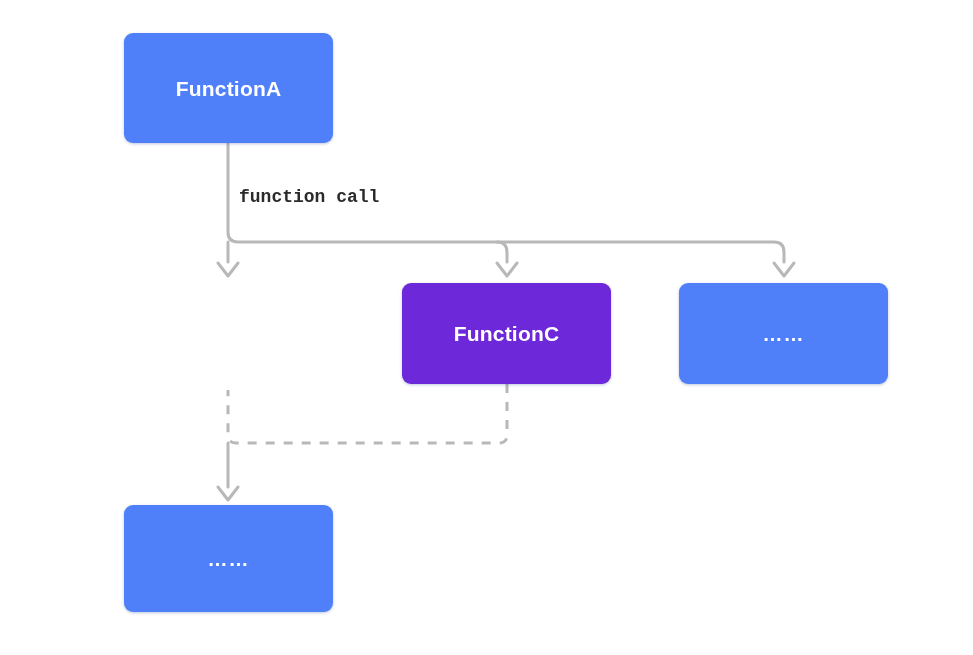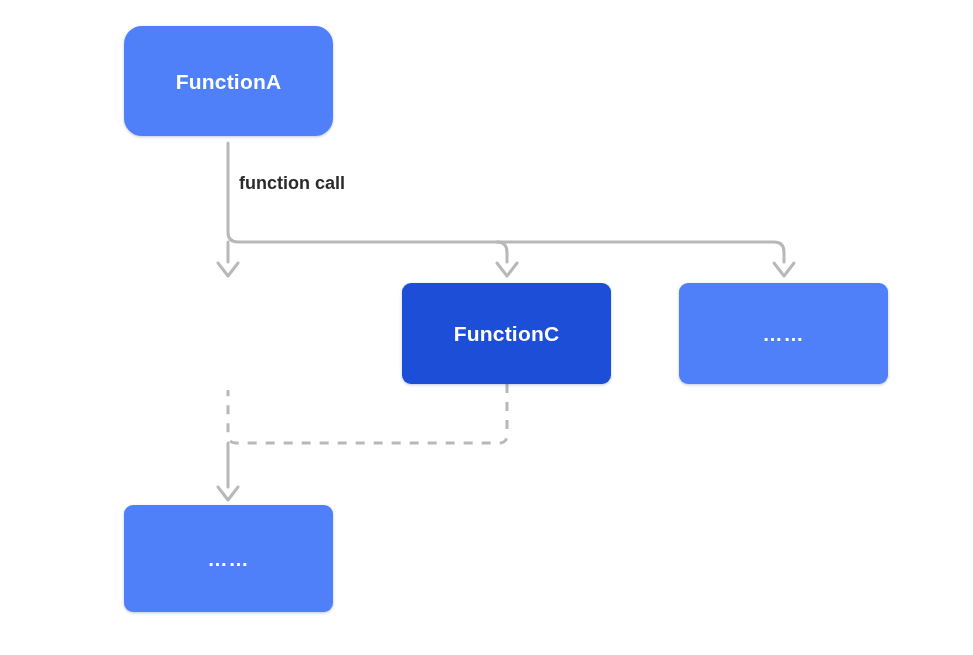--- a/index.html
+++ b/index.html
@@ -73,32 +73,32 @@
     <path d="M497,263 L507,276 L517,263" fill="none" stroke="#b8b8b8" stroke-width="3" stroke-linecap="round" stroke-linejoin="round"></path>
 
     <path d="M774,263 L784,276 L794,263" fill="none" stroke="#b8b8b8" stroke-width="3" stroke-linecap="round" stroke-linejoin="round"></path>
 
     <path d="M507,384 L507,435 Q507,443 499,443 L236,443 Q228,443 228,435 L228,390" fill="none" stroke="#b8b8b8" stroke-width="3" stroke-dasharray="9 9" stroke-linecap="butt" stroke-linejoin="round"></path>
 
     <path d="M228,443 L228,487" fill="none" stroke="#b8b8b8" stroke-width="3" stroke-linecap="round"></path>
     <path d="M218,487 L228,500 L238,487" fill="none" stroke="#b8b8b8" stroke-width="3" stroke-linecap="round" stroke-linejoin="round"></path>
   </svg>
 
-  <div class="node" style="left:124px; top:26px; width:209px; height:110px; background:#4f80fa;border-radius:18px;">
+  <div class="node" style="left:124px; top:33px; width:209px; height:110px; background:#4f80fa;">
     <span class="node-label">FunctionA</span>
   </div>
 
 
-  <div class="node" style="left:402px; top:283px; width:209px; height:101px; background:#1d4ed8;">
+  <div class="node" style="left:402px; top:283px; width:209px; height:101px; background:#6d28d9;">
     <span class="node-label">FunctionC</span>
   </div>
 
   <div class="node" style="left:679px; top:283px; width:209px; height:101px; background:#4f80fa;">
     <span class="node-label ellipsis-label">……</span>
   </div>
 
   <div class="node" style="left:124px; top:505px; width:209px; height:107px; background:#4f80fa;">
     <span class="node-label ellipsis-label">……</span>
   </div>
 
-  <div class="edge-label" style="left:239px; top:173px;">function call</div>
+  <div class="edge-label" style="left:239px; top:187px;font-family:Liberation Mono, monospace;">function call</div>
 
 </div>
 
 </body></html>

